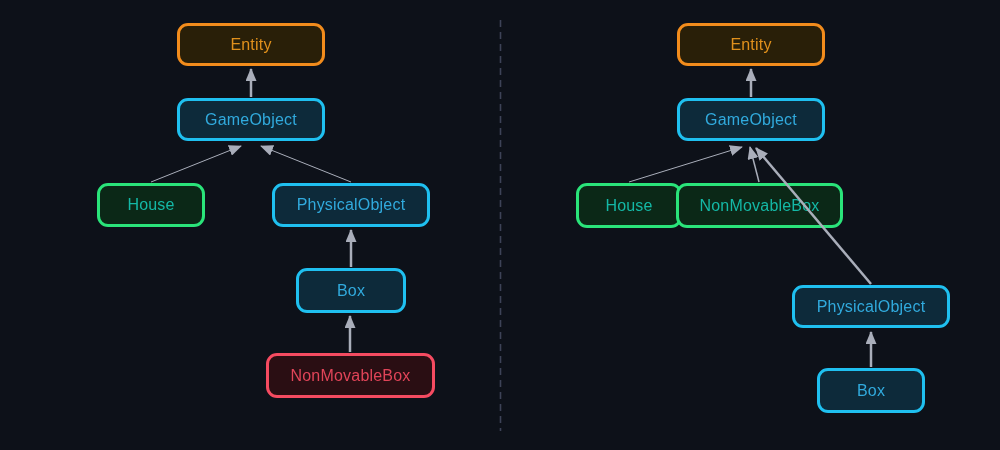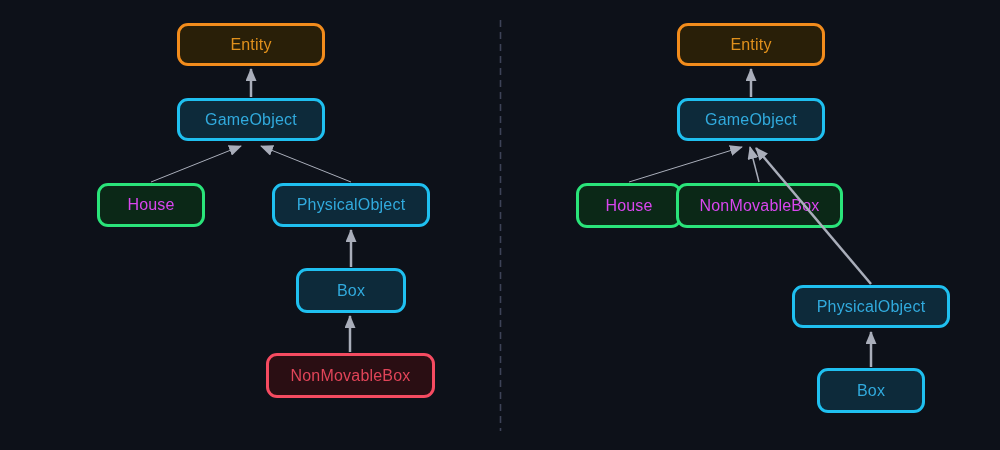--- a/index.html
+++ b/index.html
@@ -23,21 +23,21 @@
     border-radius: 11px;
     display: flex;
     align-items: center;
     justify-content: center;
     font-size: 16px;
     letter-spacing: 0.2px;
     z-index: 1;
   }
   .node.orange { border-color: #f28c1c; background: #291f08; color: #e0901c; }
   .node.cyan   { border-color: #1fc0f0; background: #0d2a3a; color: #31aadd; text-align: right; }
-  .node.green  { border-color: #2ae47a; background: #0b2817; color: #d946ef; }
+  .node.green  { border-color: #2ae47a; background: #0b2817; color: #14b8a6; }
   .node.red    { border-color: #f54b61; background: #2a0e13; color: #e04458; }
   svg.edges {
     position: absolute;
     left: 0; top: 0;
     z-index: 2;
     pointer-events: none;
   }
   .edge       { stroke: #a9aeba; }
   .edge.thin  { stroke-width: 1; }
   .edge.mid   { stroke-width: 1.5; }

